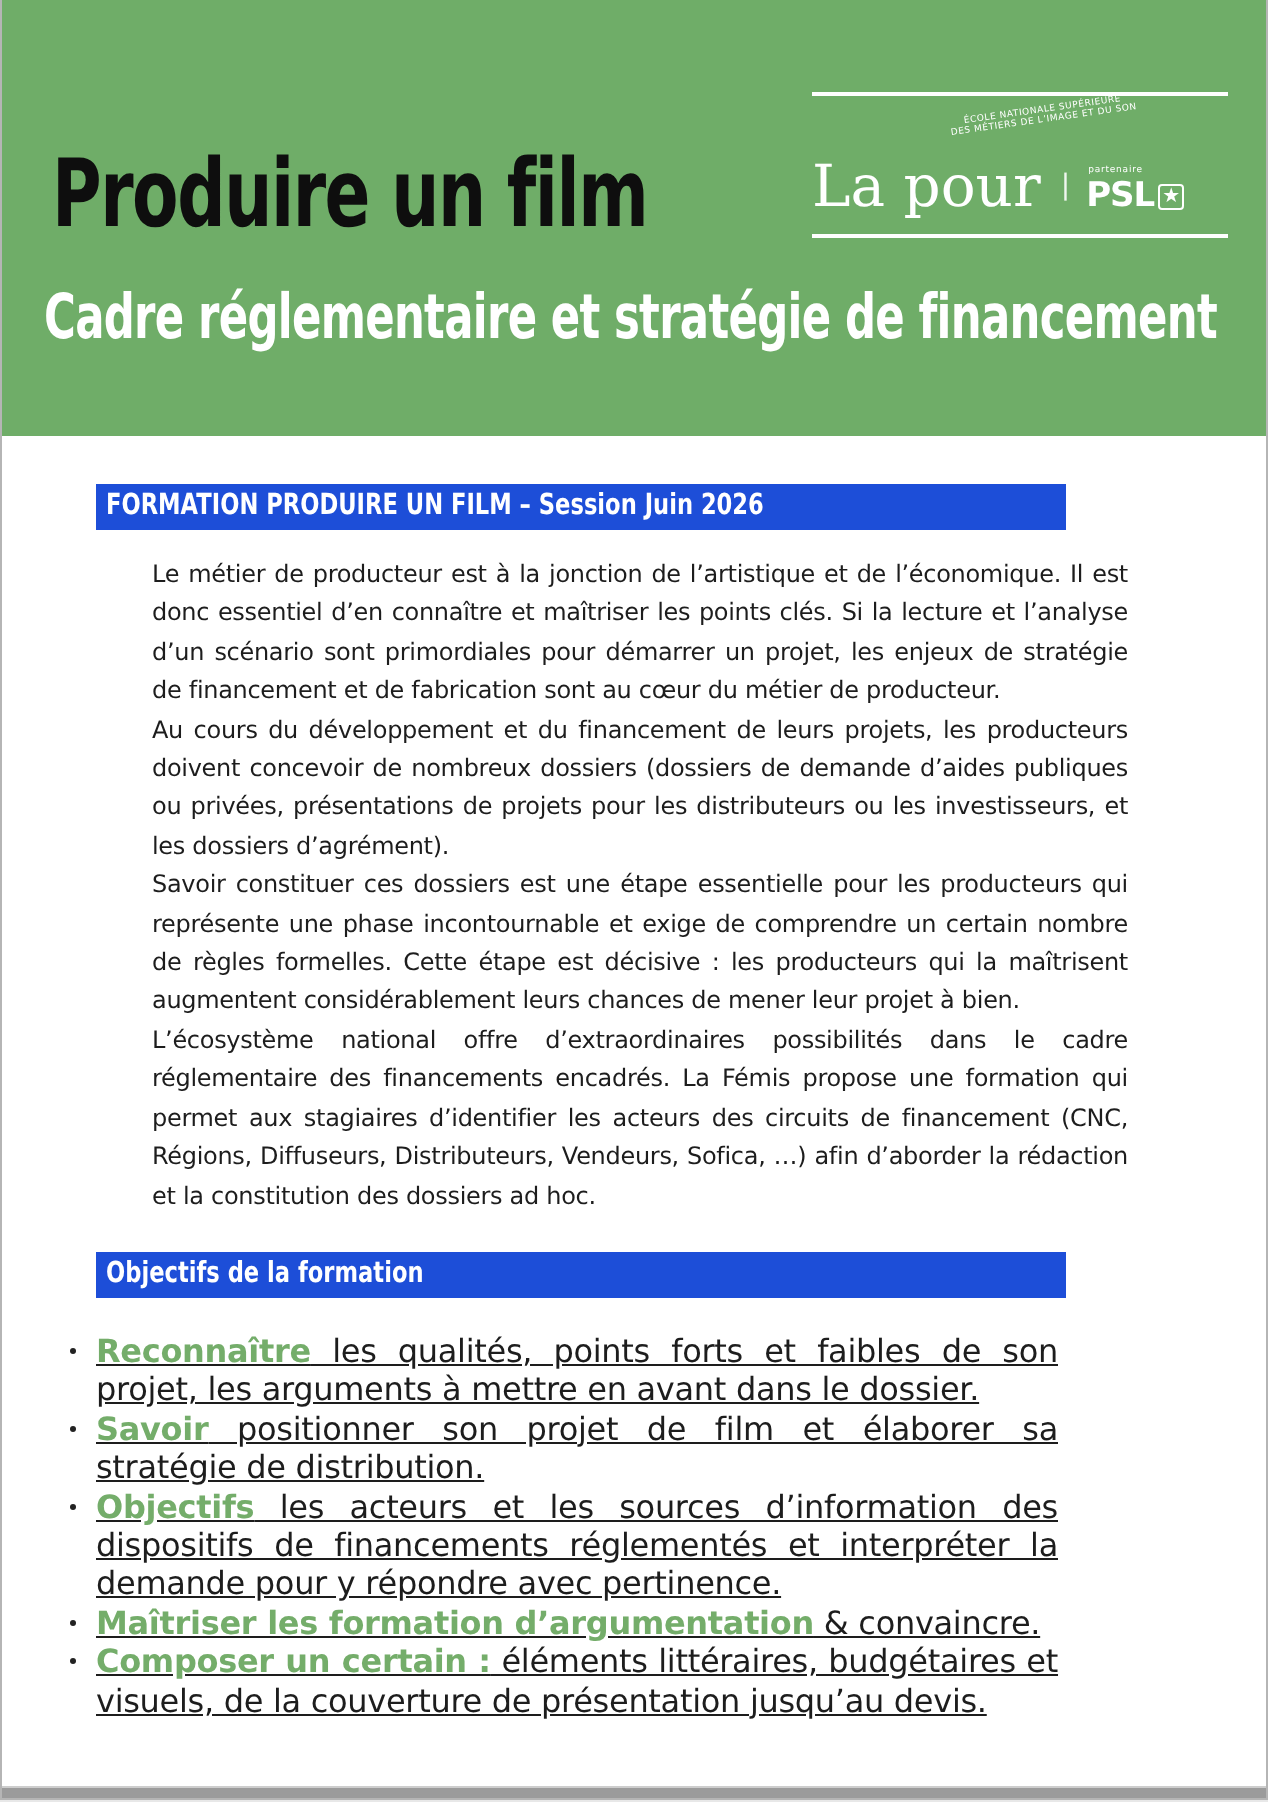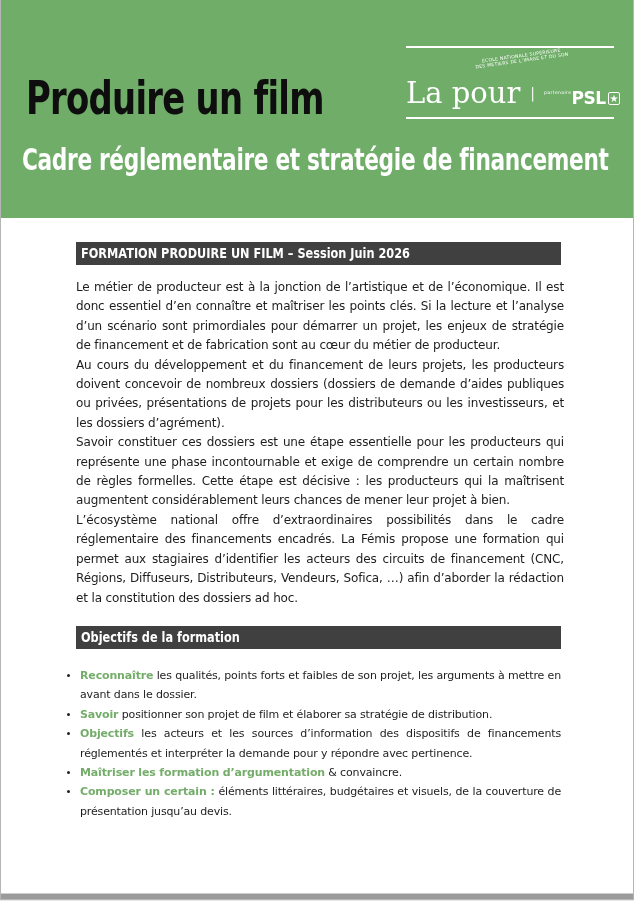--- a/index.html
+++ b/index.html
@@ -26,49 +26,50 @@
   .logo-arc{
     position:absolute;left:52px;top:16px;width:130px;
     font-size:4.5px;line-height:5px;letter-spacing:0.3px;text-align:center;
     transform:rotate(-8deg);transform-origin:left bottom;white-space:nowrap;
   }
   .logo-row{display:flex;align-items:flex-end;margin-top:28px;height:32px;}
   .femis-name{
     font-family:"DejaVu Serif",serif;font-size:29px;line-height:30px;white-space:nowrap;
   }
   .logo-sep{font-size:14px;line-height:26px;margin:0 8px 2px 10px;font-weight:normal;opacity:.9;}
-  .psl-block{display:flex;flex-direction:row;align-items:flex-start;margin-bottom:1px;}
+  .psl-block{display:flex;flex-direction:column;align-items:flex-start;margin-bottom:1px;}
   .psl-partner{font-size:4.5px;letter-spacing:0.4px;margin-bottom:2px;margin-left:1px;}
   .psl-row{display:flex;align-items:center;}
   .psl-name{font-size:17px;font-weight:bold;letter-spacing:-0.5px;line-height:17px;}
   .psl-star{
     display:inline-block;border:1.5px solid #ffffff;border-radius:2px;
     font-size:10px;line-height:11px;padding:0 1px;margin-left:2px;
   }
   .logo-rule.bottom{margin-top:9px;}
   
   .section-bar{
-    margin-left:75px;width:485px;height:23px;background:#404040;
+    margin-left:47px;width:485px;height:23px;background:#1d4ed8;
     color:#ffffff;font-weight:bold;overflow:hidden;
   }
   .section-bar .bar-text{
     display:inline-block;margin-left:5px;font-size:14.5px;line-height:23px;
     white-space:nowrap;transform:scaleX(0.78);transform-origin:left center;
   }
   .section-bar.first{margin-top:24px;}
   .section-bar.second{margin-top:18px;}
   .body-text{
     margin:13px 0 0 75px;width:488px;text-align:justify;
     font-size:12px;line-height:19.4px;color:#1d1d1d;letter-spacing:-0.15px;
   }
   .body-text p{margin:0;}
   ul.bullets{
-    margin:17px 0 0 79px;padding:0;width:481px;list-style:none;
-    font-size:11px;line-height:19.4px;color:#1d1d1d;letter-spacing:-0.15px;
+    margin:17px 0 0 47px;padding:0;width:481px;list-style:none;
+    font-size:16px;line-height:19.4px;color:#1d1d1d;letter-spacing:-0.15px;
     text-align:justify;
+    text-decoration:underline;
   }
   ul.bullets li{position:relative;margin:0;padding:0;}
   ul.bullets li .dot{
     position:absolute;left:-13px;top:8px;width:3px;height:3px;
     background:#222;border-radius:50%;
   }
   .kw{color:#74ad6a;font-weight:bold;}
   
   .footer-strip{
     position:absolute;left:0;right:0;bottom:0;height:5px;

